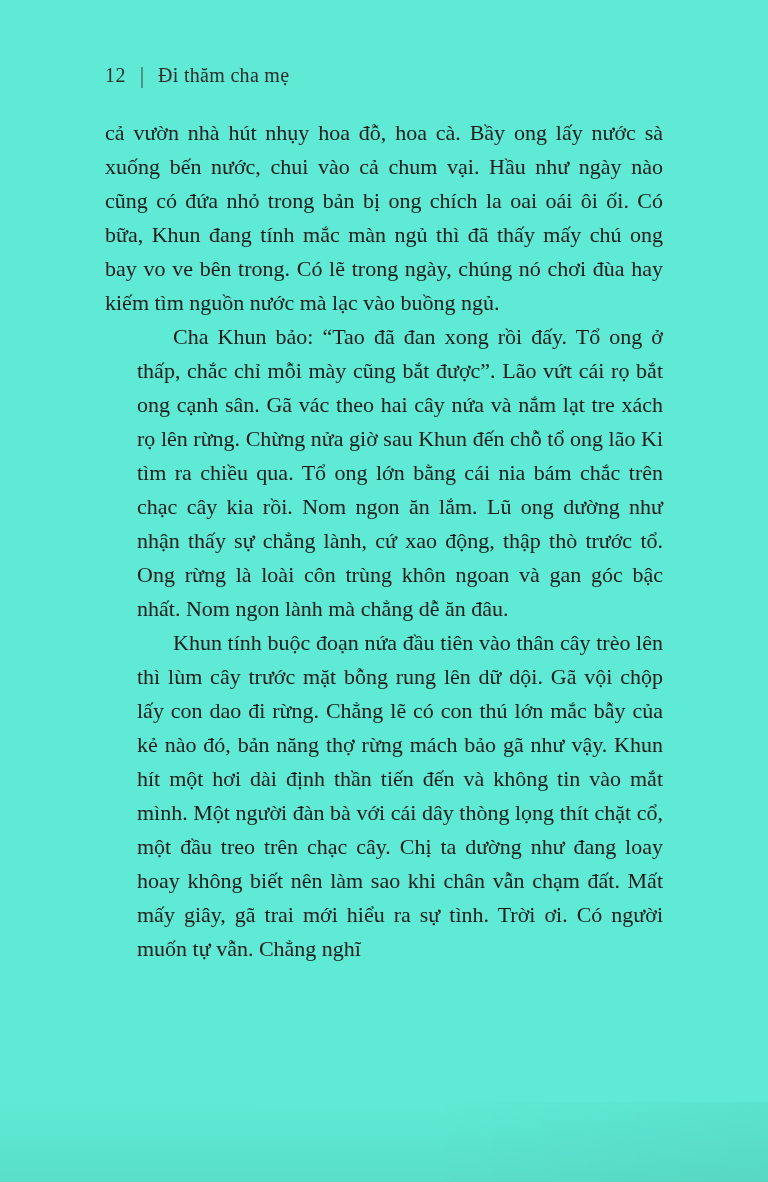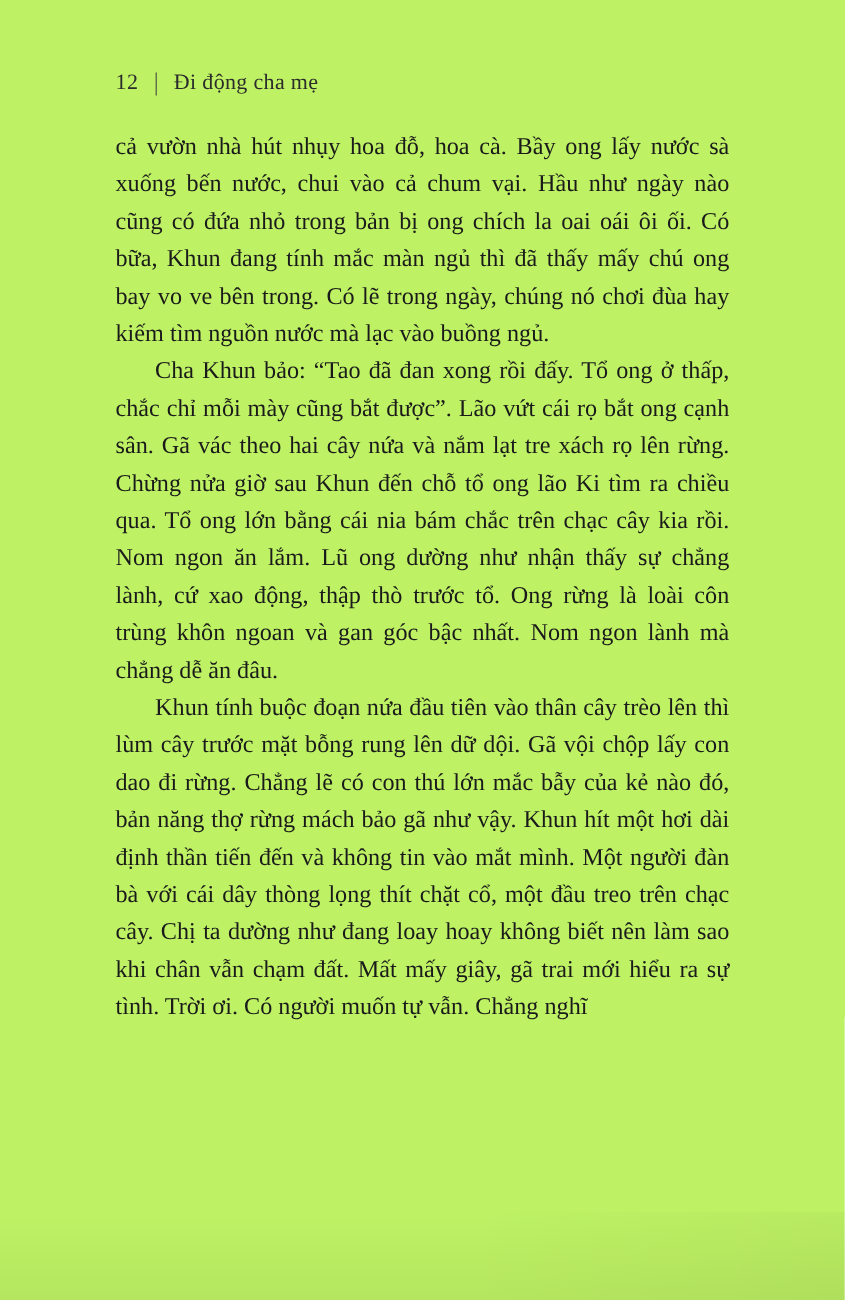--- a/index.html
+++ b/index.html
@@ -7,21 +7,21 @@
     padding: 0;
     width: 768px;
     height: 1182px;
     background: #ffffff;
     overflow: hidden;
   }
   .page {
     position: relative;
     width: 768px;
     height: 1182px;
-    background: #bef264;
+    background: #5eead4;
     font-family: "Liberation Serif", "DejaVu Serif", serif;
     color: #1c1c1c;
     box-sizing: border-box;
   }
   .running-header {
     position: absolute;
     top: 64px;
     left: 105px;
     right: 105px;
     display: flex;
@@ -51,20 +51,21 @@
     line-height: 34px;
     text-align: justify;
     color: #1a1a1a;
   }
   .para {
     margin: 0;
     padding: 0;
   }
   .para.indent {
     text-indent: 36px;
+    margin-left: 32px;
   }
   .page-shading {
     position: absolute;
     left: 0;
     right: 0;
     bottom: 0;
     height: 80px;
     pointer-events: none;
     background:
       linear-gradient(to bottom, rgba(0,0,0,0) 0%, rgba(0,0,0,0.05) 100%),
@@ -72,21 +73,21 @@
   }
 </style>
 </head>
 <body>
 
 <div class="page">
 
   <div class="running-header">
     <span class="page-number">12</span>
     <span class="separator">|</span>
-    <span class="running-head">Đi động cha mẹ</span>
+    <span class="running-head">Đi thăm cha mẹ</span>
   </div>
 
   <div class="body-text">
     <p class="para no-indent">cả vườn nhà hút nhụy hoa đỗ, hoa cà. Bầy ong lấy nước sà xuống bến nước, chui vào cả chum vại. Hầu như ngày nào cũng có đứa nhỏ trong bản bị ong chích la oai oái ôi ối. Có bữa, Khun đang tính mắc màn ngủ thì đã thấy mấy chú ong bay vo ve bên trong. Có lẽ trong ngày, chúng nó chơi đùa hay kiếm tìm nguồn nước mà lạc vào buồng ngủ.</p>
     <p class="para indent">Cha Khun bảo: “Tao đã đan xong rồi đấy. Tổ ong ở thấp, chắc chỉ mỗi mày cũng bắt được”. Lão vứt cái rọ bắt ong cạnh sân. Gã vác theo hai cây nứa và nắm lạt tre xách rọ lên rừng. Chừng nửa giờ sau Khun đến chỗ tổ ong lão Ki tìm ra chiều qua. Tổ ong lớn bằng cái nia bám chắc trên chạc cây kia rồi. Nom ngon ăn lắm. Lũ ong dường như nhận thấy sự chẳng lành, cứ xao động, thập thò trước tổ. Ong rừng là loài côn trùng khôn ngoan và gan góc bậc nhất. Nom ngon lành mà chẳng dễ ăn đâu.</p>
     <p class="para indent">Khun tính buộc đoạn nứa đầu tiên vào thân cây trèo lên thì lùm cây trước mặt bỗng rung lên dữ dội. Gã vội chộp lấy con dao đi rừng. Chẳng lẽ có con thú lớn mắc bẫy của kẻ nào đó, bản năng thợ rừng mách bảo gã như vậy. Khun hít một hơi dài định thần tiến đến và không tin vào mắt mình. Một người đàn bà với cái dây thòng lọng thít chặt cổ, một đầu treo trên chạc cây. Chị ta dường như đang loay hoay không biết nên làm sao khi chân vẫn chạm đất. Mất mấy giây, gã trai mới hiểu ra sự tình. Trời ơi. Có người muốn tự vẫn. Chẳng nghĩ</p>
   </div>
 
   <div class="page-shading"></div>
 

